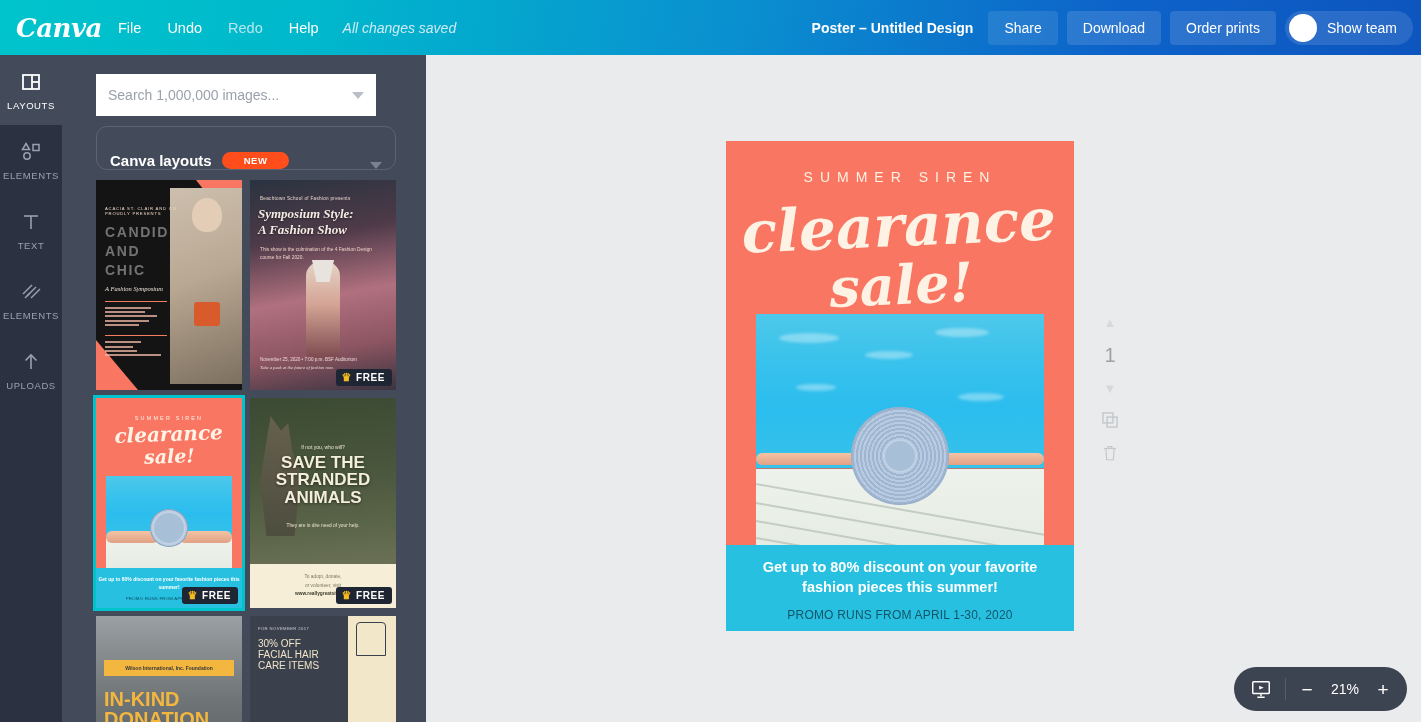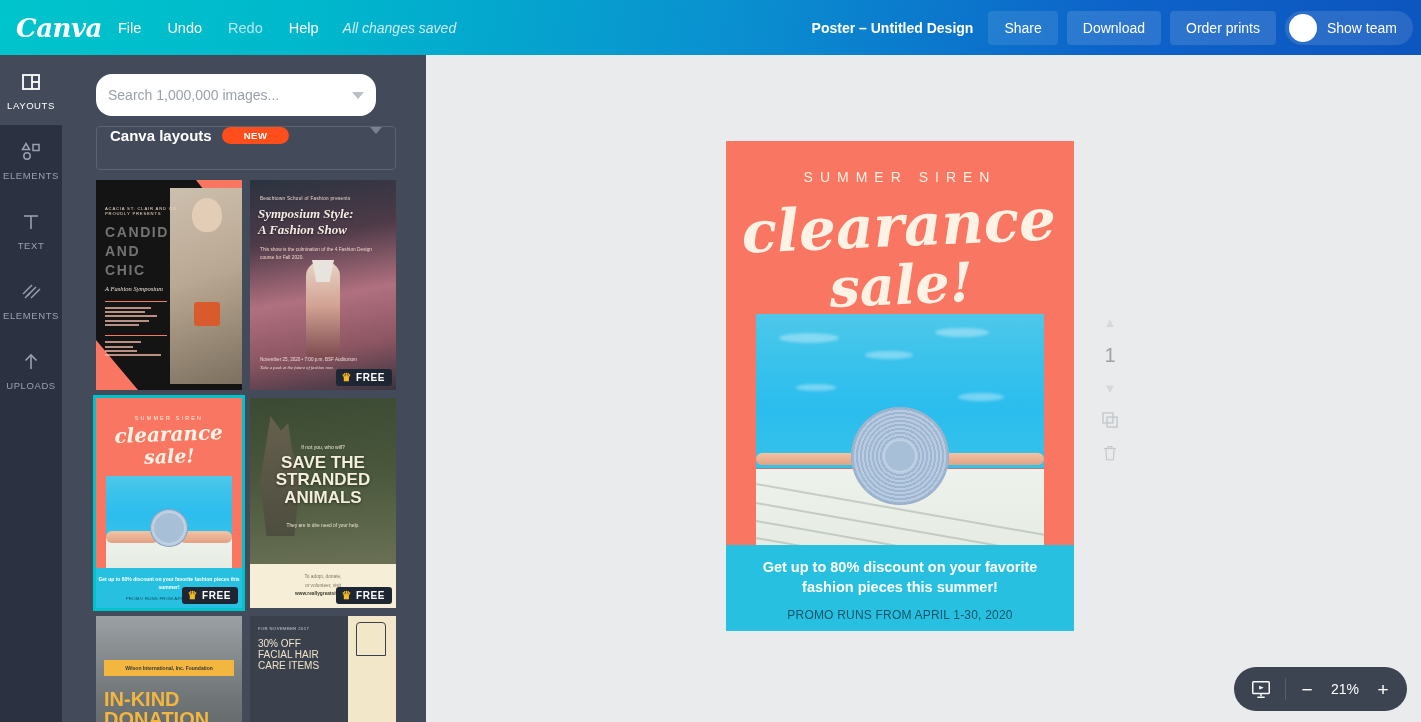--- a/index.html
+++ b/index.html
@@ -77,40 +77,40 @@
 
   
   .panel {
     position: absolute; top: 55px; left: 62px;
     width: 364px; height: 667px;
     background: #434a59; overflow: hidden;
   }
   .search-box {
     position: absolute; left: 34px; top: 19px;
     width: 280px; height: 42px;
-    background: #fff; border-radius: 16px;
+    background: #fff; border-radius: 0;
     display: flex; align-items: center; padding: 0 12px;
   }
   .search-input {
     border: none; outline: none; flex: 1;
     font-size: 14px; color: #6b7280;
     font-family: "Liberation Sans", sans-serif; background: transparent;
   }
   .search-input::placeholder { color: #9ba1ab; }
   .caret {
     width: 0; height: 0; flex: none;
     border-left: 6px solid transparent;
     border-right: 6px solid transparent;
     border-top: 7px solid #b9bec7;
   }
   .layouts-box {
     position: absolute; left: 34px; top: 71px;
     width: 300px; height: 44px;
-    border: 1px solid #5b6372; border-radius: 4px;
-    display: flex; align-items: flex-start; padding: 0 13px; cursor: pointer;
+    border: 1px solid #5b6372; border-radius: 11px;
+    display: flex; align-items: flex-end; padding: 0 13px; cursor: pointer;
   }
   .layouts-label { color: #fff; font-size: 15px; font-weight: bold; }
   .new-badge {
     margin-left: 10px; background: #ff4d1c; color: #fff;
     font-size: 9.5px; font-weight: bold; letter-spacing: 0.5px;
     padding: 3px 22px; border-radius: 9px;
   }
   .caret-dark {
     margin-left: auto; width: 0; height: 0;
     border-left: 6px solid transparent;

